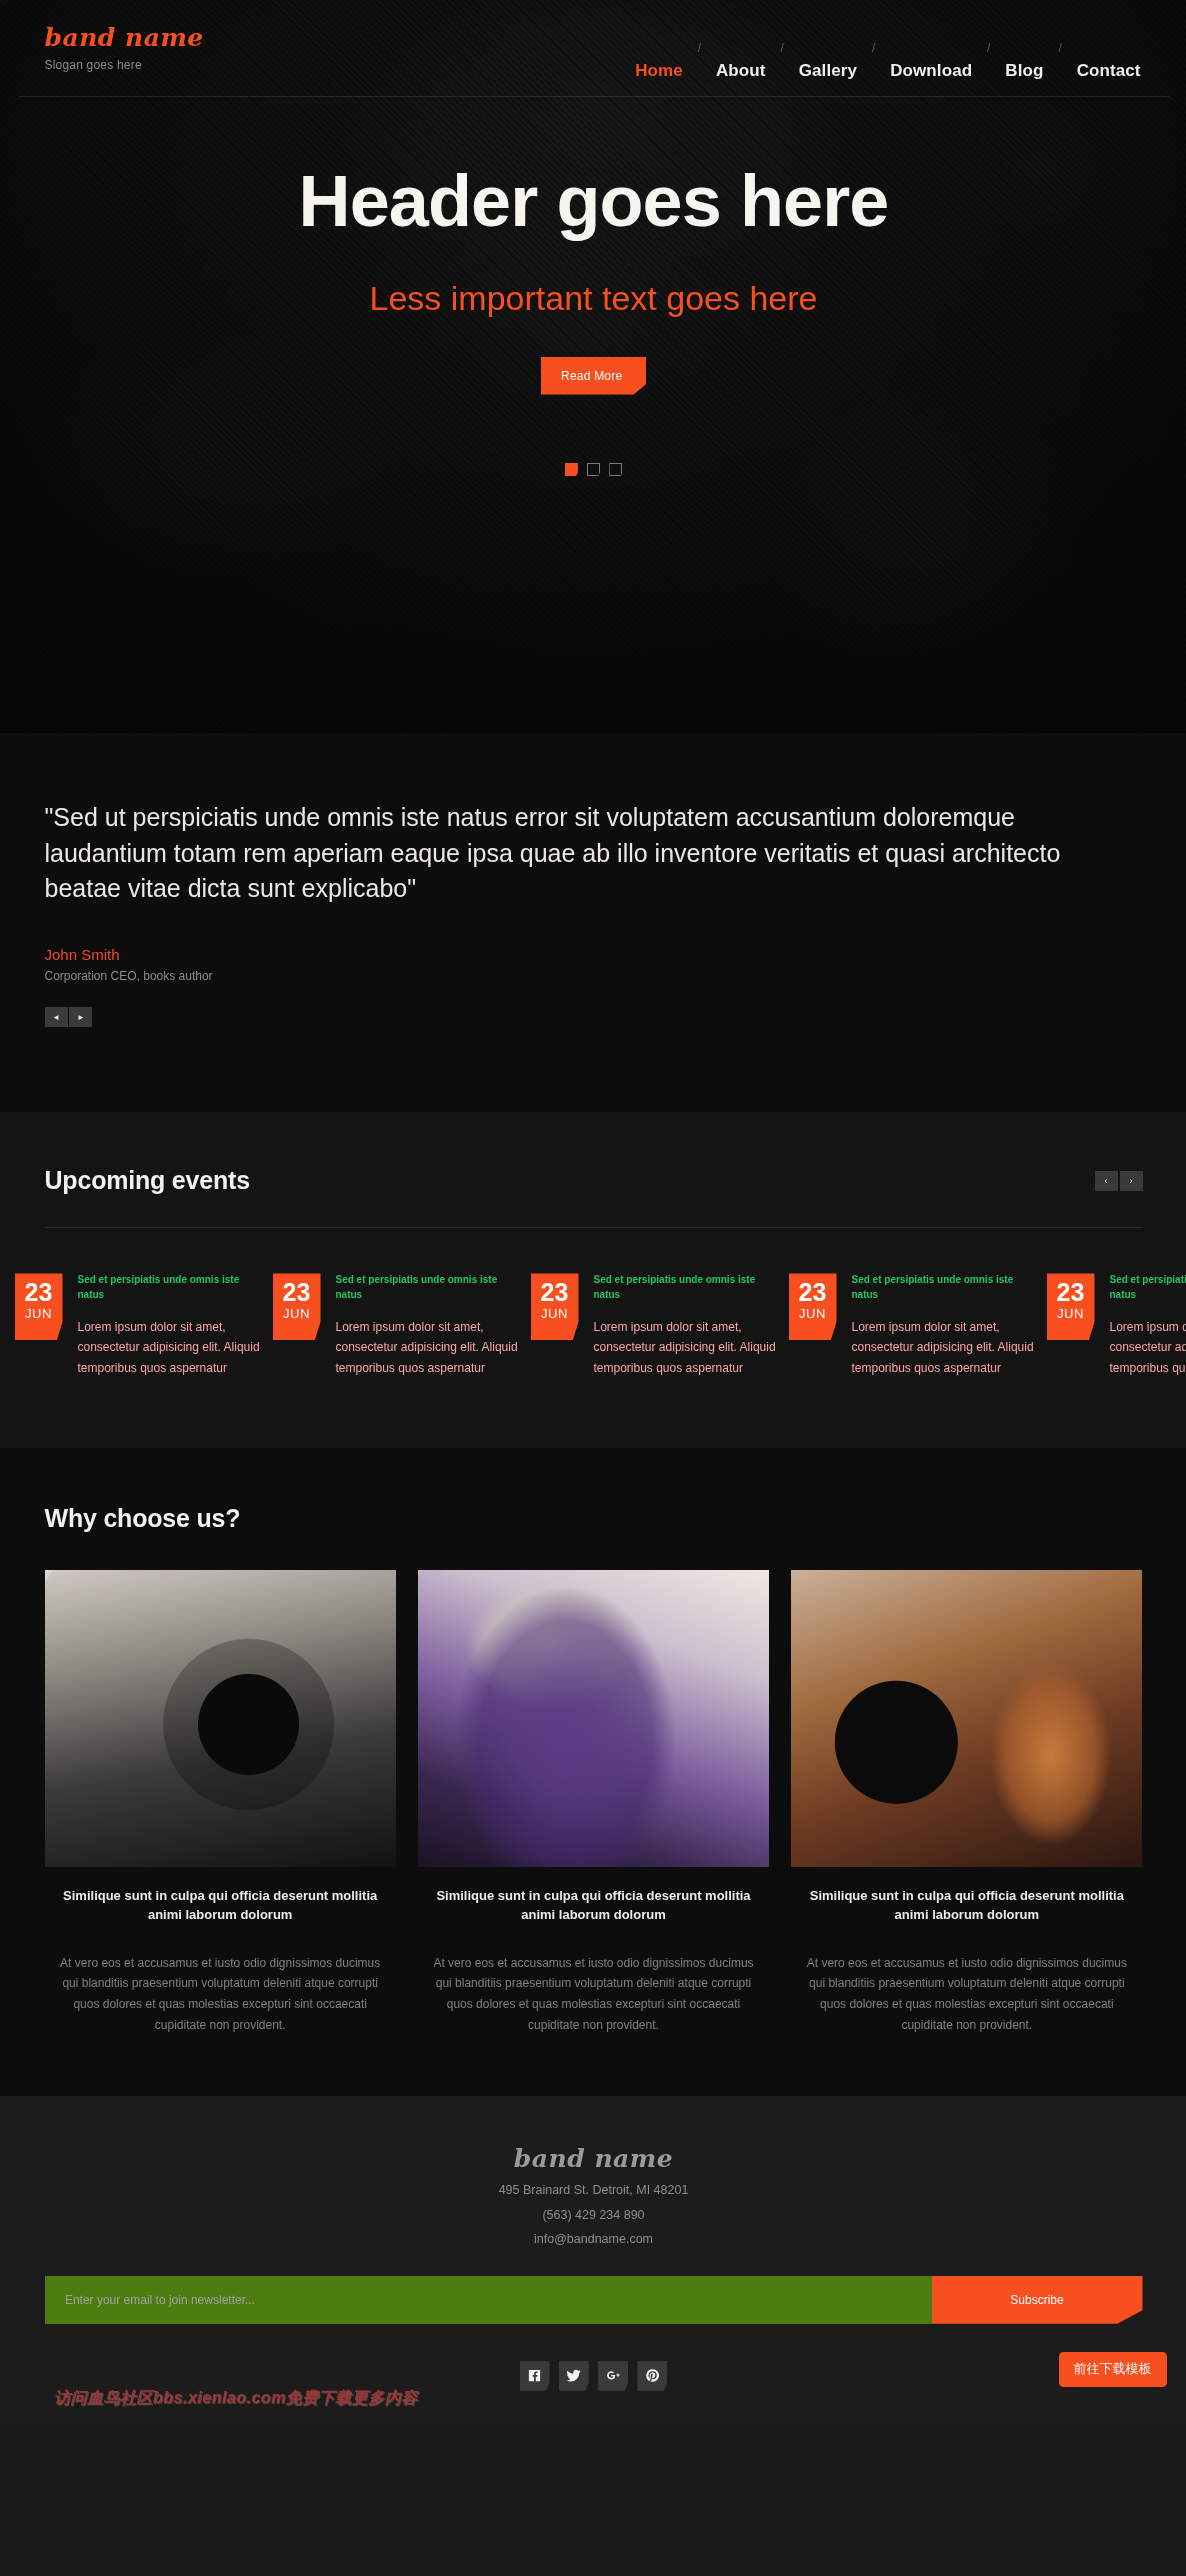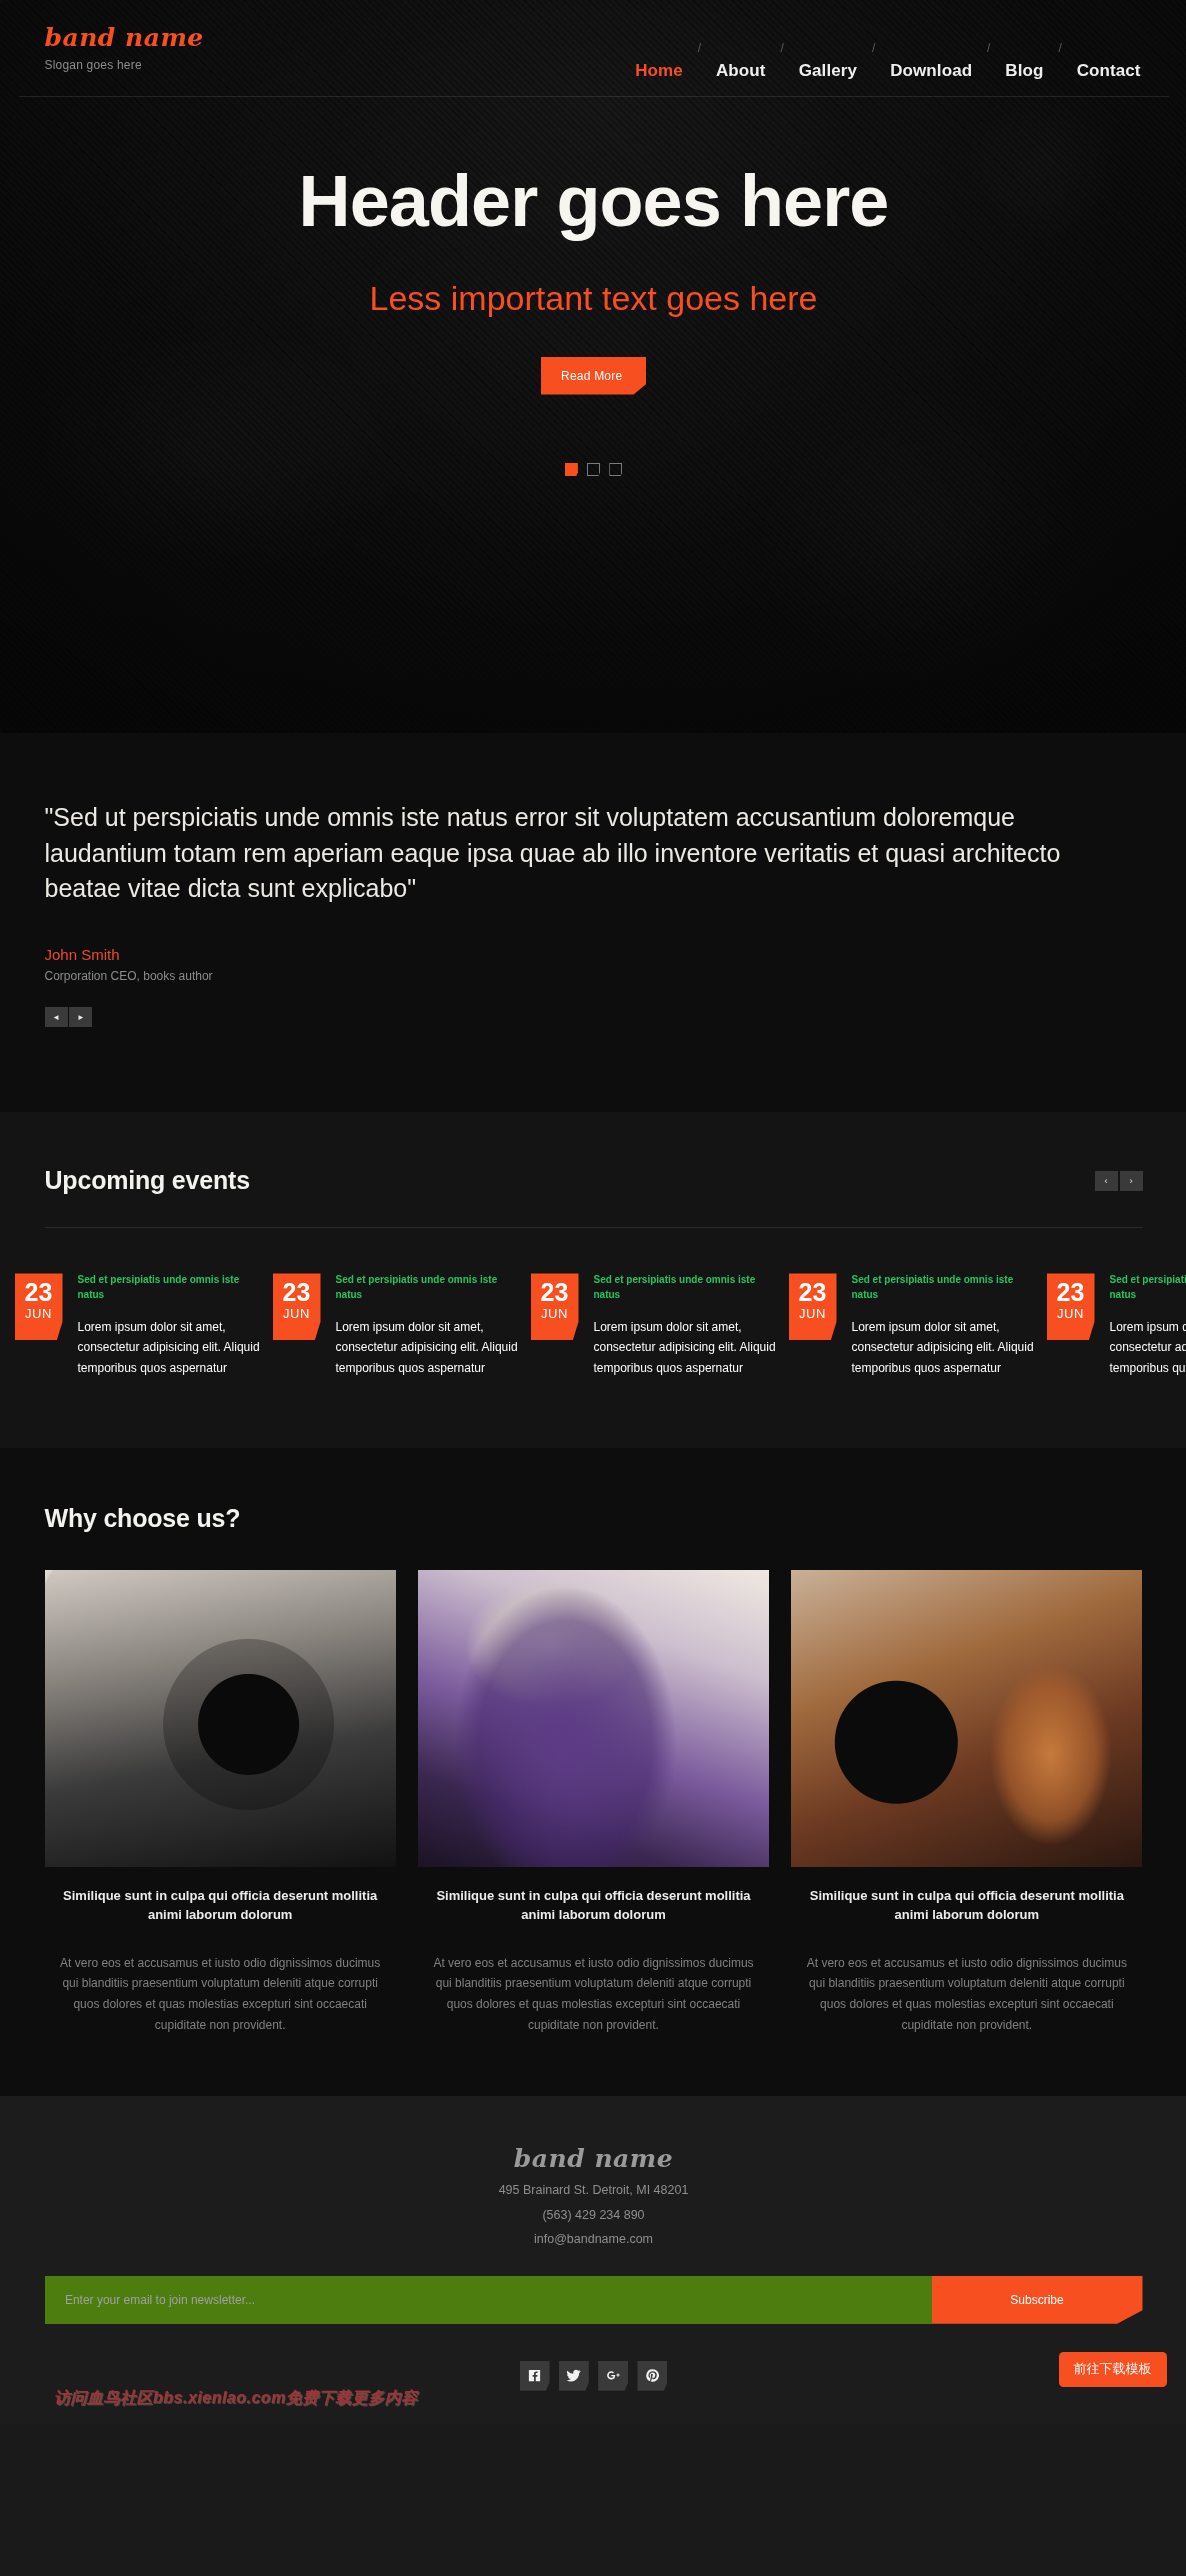--- a/index.html
+++ b/index.html
@@ -230,21 +230,21 @@
   .event-body { flex: 1; min-width: 0; }
   .event-title {
     font-size: 10px;
     line-height: 1.42;
     color: #22c55e;
   }
   .event-text {
     margin-top: 15px;
     font-size: 12px;
     line-height: 1.72;
-    color: #ffffff;
+    color: #fca5a5;
   }
 
   
   .features-section { background: #0d0d0d; padding: 56px 0 61px; }
   .features-grid {
     display: flex;
     gap: 22px;
     margin-top: 37px;
   }
   .feature-card { flex: 1 1 0; min-width: 0; text-align: center; }

